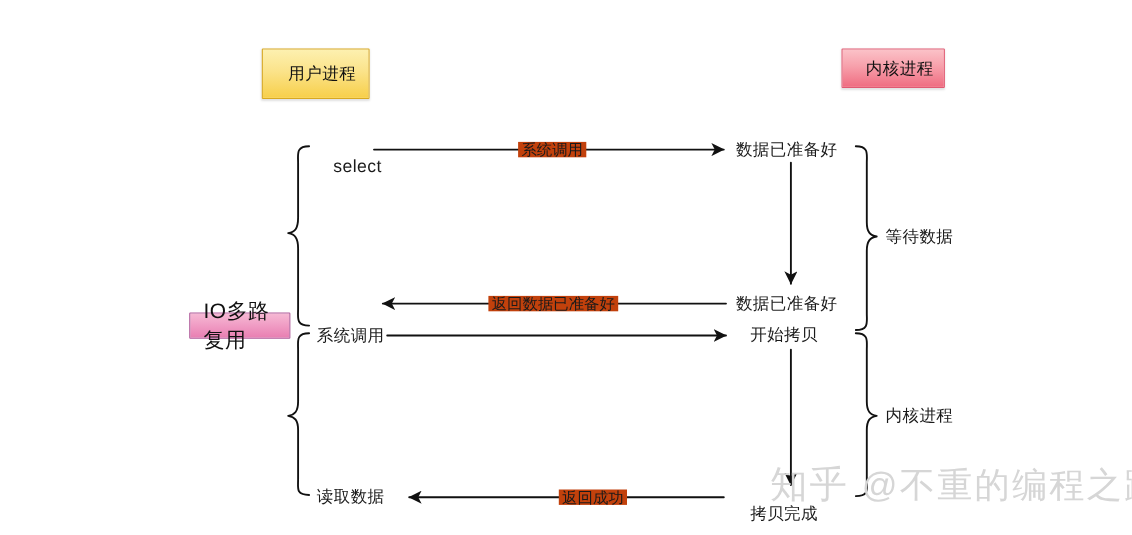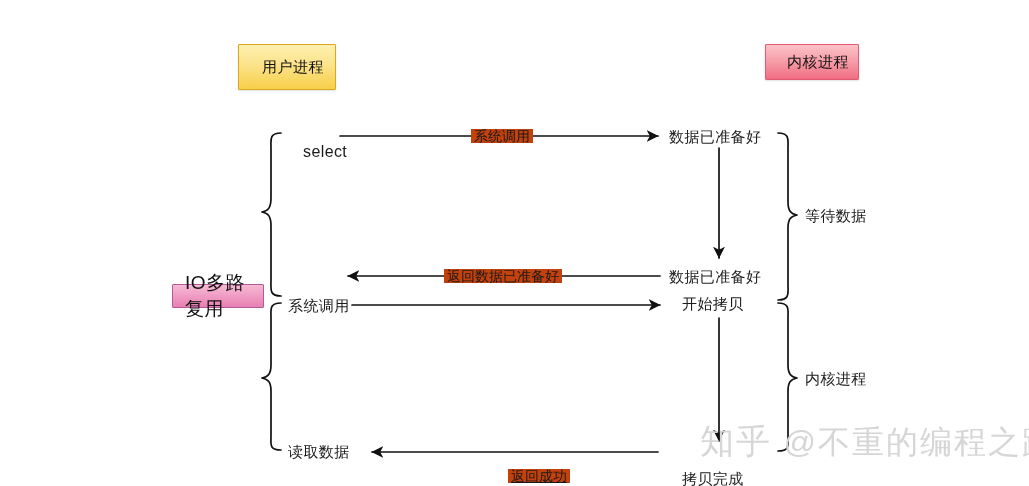--- a/index.html
+++ b/index.html
@@ -191,27 +191,27 @@
   <div class="lbl" style="left:288px; top:298px;">系统调用</div>
 
   <div class="lbl" style="left:288px; top:444px;">读取数据</div>
 
   <div class="lbl" style="left:669px; top:129px;">数据已准备好</div>
 
   <div class="lbl" style="left:669px; top:269px;">数据已准备好</div>
 
   <div class="lbl" style="left:682px; top:298px;font-family:Liberation Mono, monospace;">开始拷贝</div>
 
-  <div class="lbl" style="left:682px; top:471px;">拷贝完成</div>
+  <div class="lbl" style="left:682px; top:460px;">拷贝完成</div>
 
   <div class="lbl-edge" style="left:471px; top:129px;">系统调用</div>
 
   <div class="lbl-edge" style="left:444px; top:269px;">返回数据已准备好</div>
 
-  <div class="lbl-edge" style="left:508px; top:469px;text-decoration:underline;">返回成功</div>
+  <div class="lbl-edge" style="left:508px; top:445px;">返回成功</div>
 
   <div class="lbl" style="left:805px; top:208px;">等待数据</div>
 
   <div class="lbl" style="left:805px; top:371px;">内核进程</div>
 
   <div class="watermark">
     <span>知乎</span>
     <span class="wm-at">@不重的编程之路</span>
   </div>
 

